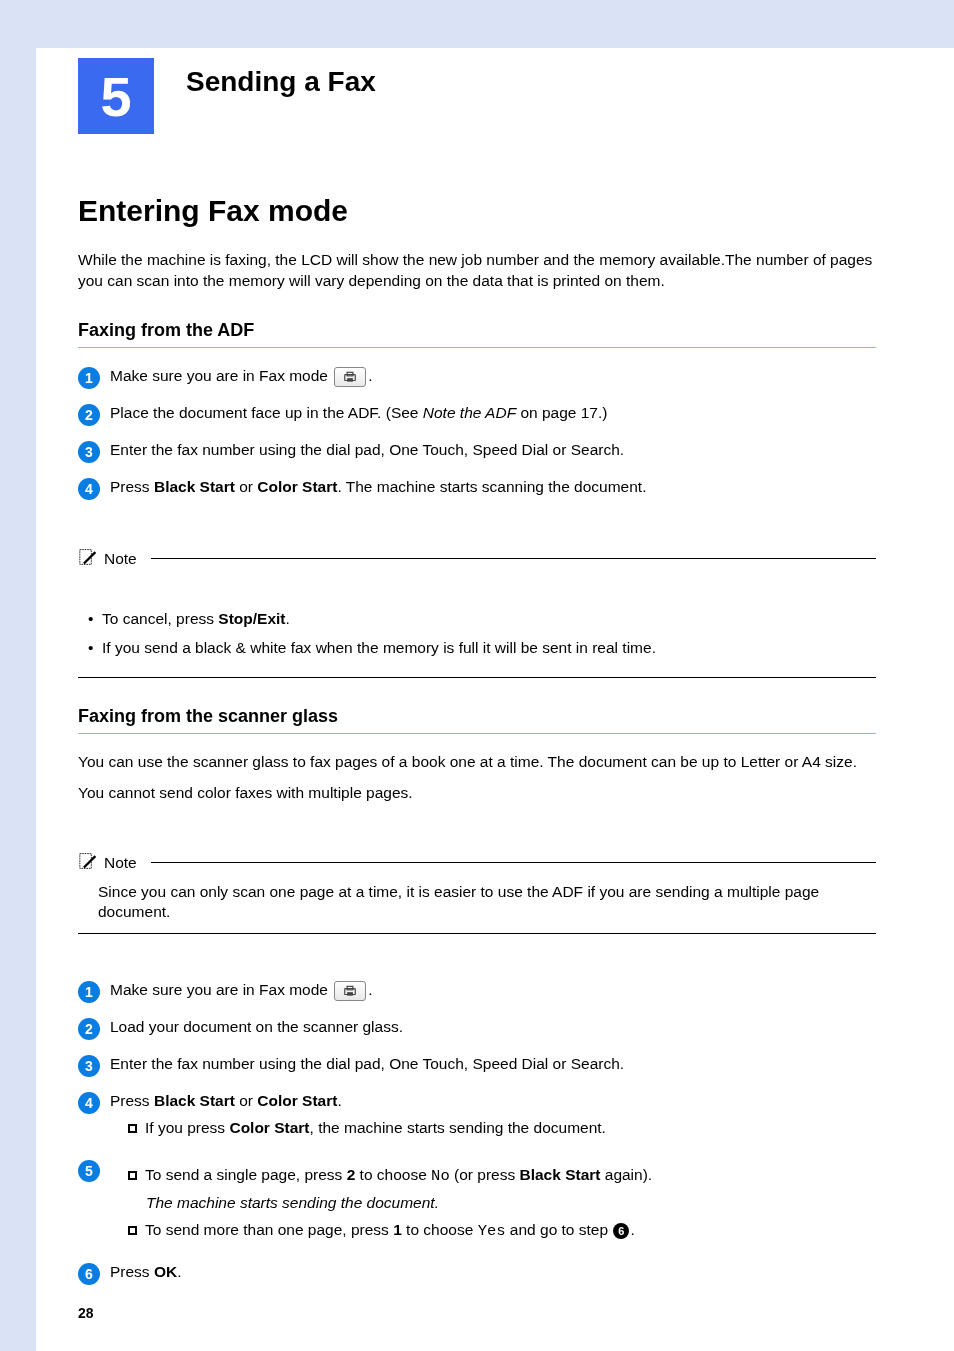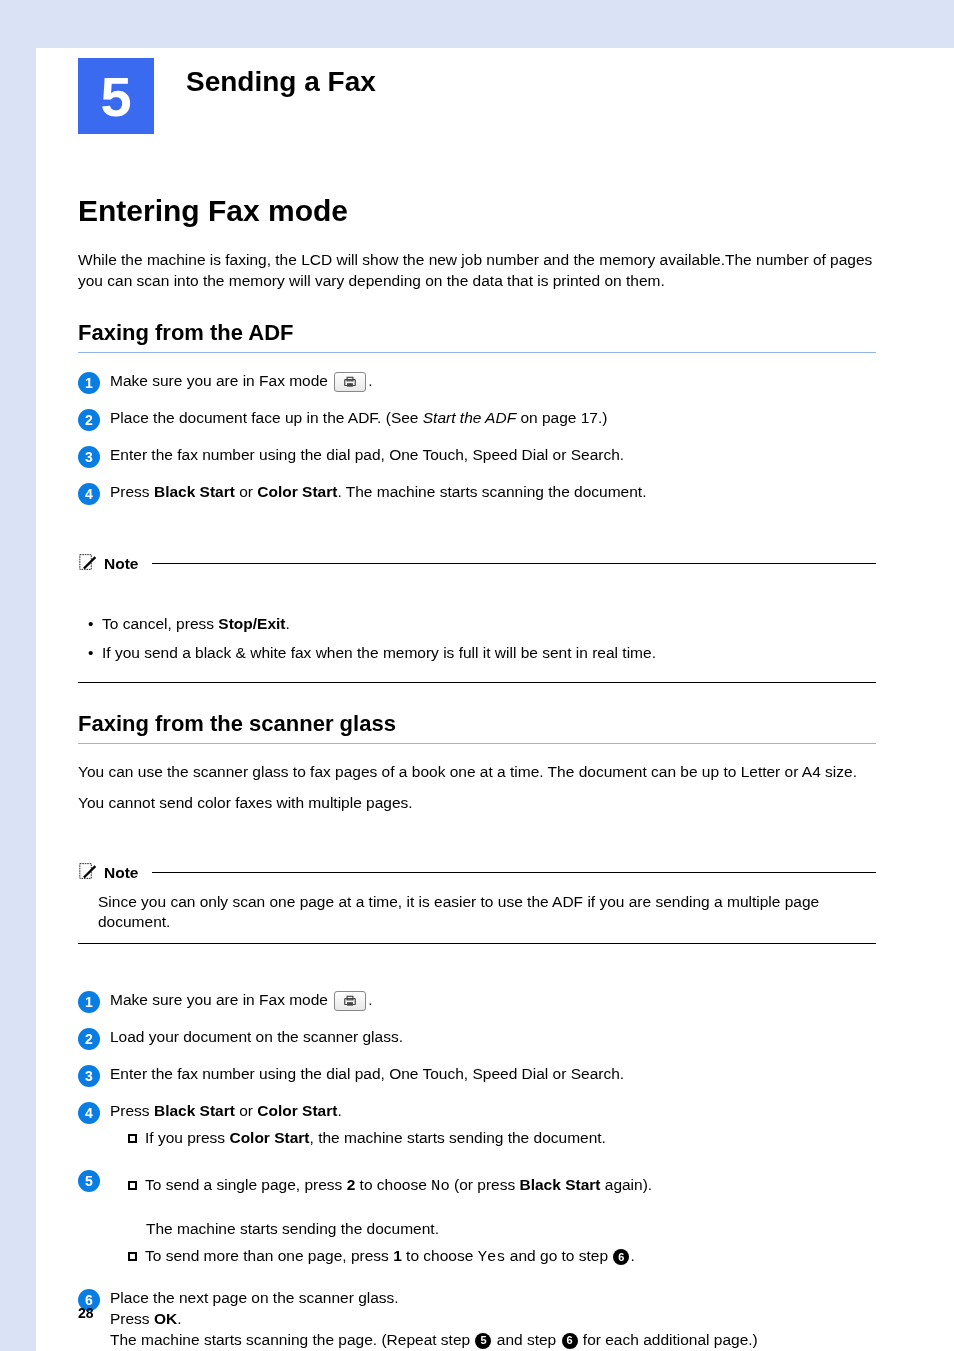--- a/index.html
+++ b/index.html
@@ -58,21 +58,21 @@
     flex-direction: column;
   }
   .col { flex: 1; }
   h1.section {
     font-size: 30px;
     font-weight: bold;
     margin-bottom: 22px;
     margin-top: 4px;
   }
   h2.sub {
-    font-size: 22px;
+    font-size: 18px;
     font-weight: bold;
     border-bottom: 1px solid #96b3e7;
     padding-bottom: 6px;
     margin-top: 28px;
     margin-bottom: 18px;
   }
   p { line-height: 1.35; margin-bottom: 10px; }
   .fax-btn {
     display: inline-flex;
     align-items: center;
@@ -112,25 +112,25 @@
     width:9px; height:9px;
     border:2px solid #000;
     background:#fff;
     margin-right:8px;
     vertical-align: 0px;
     flex: 0 0 9px;
     margin-top:6px;
   }
   .sqitem { display:flex; align-items:flex-start; margin:6px 0 6px 18px; }
   .sqitem > div { flex:1; line-height:1.35; }
-  .sq-sub { margin-left:36px; margin-top:22px; line-height:1.35; }
+  .sq-sub { margin-left:36px; margin-top:6px; line-height:1.35;font-style:italic; }
   .note-block { margin-top: 16px; }
   .note-head {
     display:flex; align-items:center; gap:6px;
-    font-weight:bold;
+    font-weight:normal;
     margin-bottom:4px;
     margin-top:48px;
   }
   .note-head::after {
     content:"";
     flex:1;
     height:1px;
     background:#000;
     margin-left:8px;
   }
@@ -180,21 +180,21 @@
               <rect x="7" y="2" width="10" height="6" fill="none" stroke="#444" stroke-width="2"></rect>
               <rect x="7" y="12" width="10" height="6" fill="#444"></rect>
             </svg>
         </span><span>.</span>
       </div>
     </div>
 
     <div class="step">
       <div class="step-num">2</div>
       <div class="step-body">
-        <span>Place the document face up in the ADF. (See </span><i>Start the ADF</i><span> on page 17.)</span>
+        <span>Place the document face up in the ADF. (See </span><i>Note the ADF</i><span> on page 17.)</span>
       </div>
     </div>
 
     <div class="step">
       <div class="step-num">3</div>
       <div class="step-body">Enter the fax number using the dial pad, One Touch, Speed Dial or Search.</div>
     </div>
 
     <div class="step">
       <div class="step-num">4</div>
@@ -300,24 +300,20 @@
           <div>
             <span>To send more than one page, press </span><b>1</b><span> to choose </span><span class="mono">Yes</span><span> and go to step </span><span class="step-num dark">6</span><span>.</span>
           </div>
         </div>
       </div>
     </div>
 
     <div class="step">
       <div class="step-num">6</div>
       <div class="step-body">
-        <div>Place the next page on the scanner glass.</div>
         <div><span>Press </span><b>OK</b><span>.</span></div>
-        <div>
-          <span>The machine starts scanning the page. (Repeat step </span><span class="step-num dark">5</span><span> and step </span><span class="step-num dark">6</span><span> for each additional page.)</span>
-        </div>
       </div>
     </div>
 
   </div>
 </div>
 
 <div class="page-num">28</div>
 
 </body></html>

